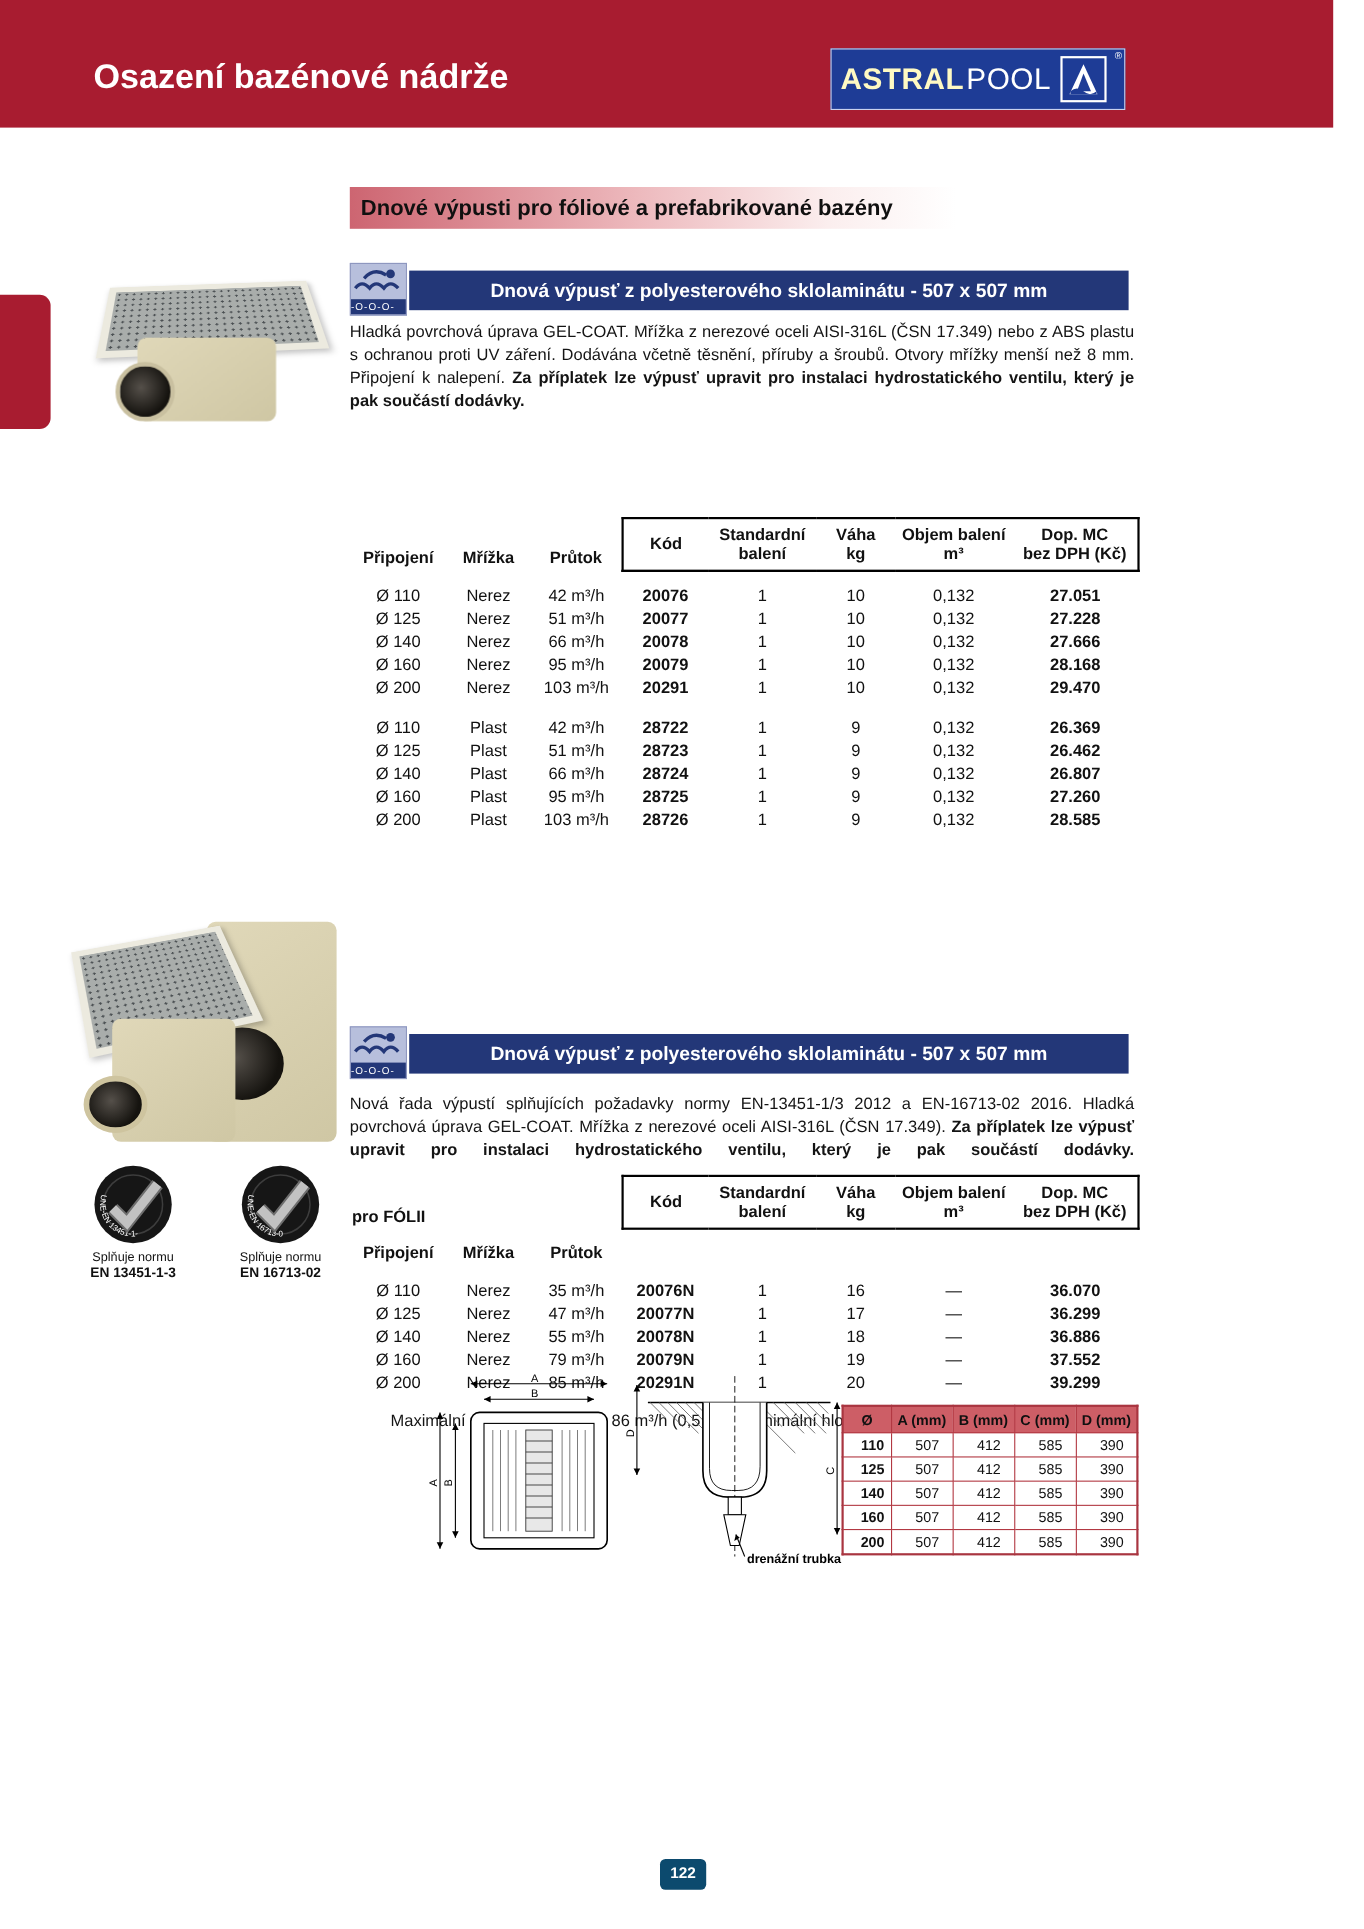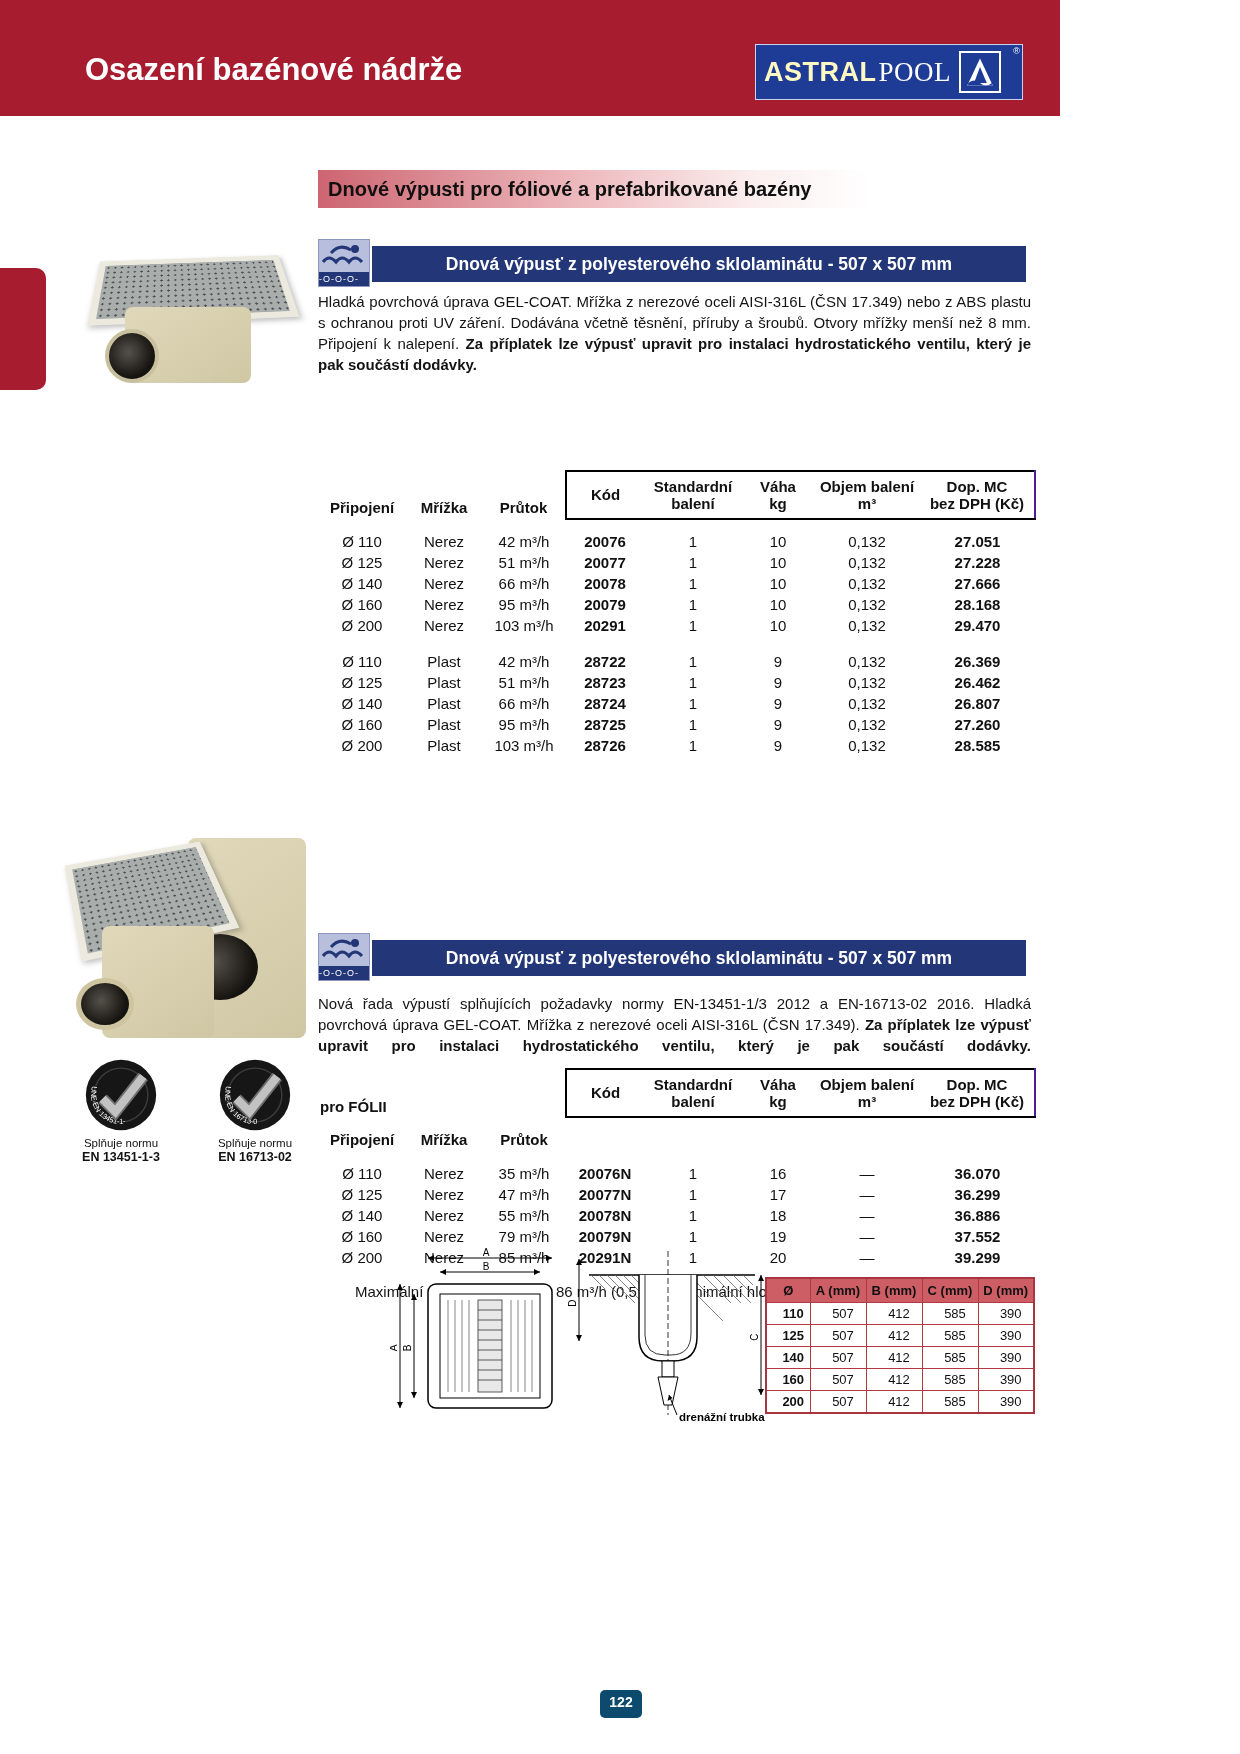--- a/index.html
+++ b/index.html
@@ -1,25 +1,25 @@
 <!DOCTYPE html>
 <html lang="cs"><head>
 <meta charset="utf-8">
 <style>
   html,body{margin:0;padding:0;background:#fff;}
   .page{position:relative;width:1240px;height:1754px;background:#fff;overflow:hidden;
         font-family:"Liberation Sans",sans-serif;color:#111;}
 
   
-  .page-header{position:absolute;left:0;top:0;width:1060px;height:116px;background:#A81C30;text-align:right;}
+  .page-header{position:absolute;left:0;top:0;width:1212px;height:116px;background:#A81C30;text-align:right;}
   .page-title{position:absolute;left:85px;top:52px;margin:0;font-size:31px;font-weight:700;color:#fff;}
   .logo{position:absolute;left:755px;top:44px;width:268px;height:56px;background:#1E3C96;
         border:1px solid #c9d2ee;display:flex;align-items:center;padding:0 8px;box-sizing:border-box;}
   .logo .astral{color:#fef9c3;font-weight:700;font-size:27px;letter-spacing:.5px;}
-  .logo .pool{color:#fff;font-weight:400;font-size:27px;letter-spacing:.5px;margin-left:2px;font-family:Liberation Serif, serif;}
+  .logo .pool{color:#fff;font-weight:400;font-size:27px;letter-spacing:.5px;margin-left:2px;}
   .logo .symbol{margin-left:8px;width:42px;height:42px;border:2px solid #fff;box-sizing:border-box;
         background:#1E3C96;display:flex;align-items:center;justify-content:center;}
   .logo .reg{position:absolute;right:2px;top:1px;color:#fff;font-size:9px;}
 
   
   .side-tab{position:absolute;left:0;top:268px;width:46px;height:122px;background:#A81C30;
         border-radius:0 10px 10px 0;}
 
   
   .section-banner{position:absolute;left:318px;top:170px;width:580px;height:38px;
@@ -41,21 +41,21 @@
   .desc.last-just{text-align-last:justify;}
 
   
   .spec-table{position:absolute;border-collapse:collapse;table-layout:fixed;width:717px;}
   .spec-table th,.spec-table td{text-align:center;padding:0 2px;font-size:15px;}
   .spec-table th{font-weight:700;line-height:1.15;}
   .spec-table .lh{vertical-align:bottom;padding-bottom:3px;}
   .spec-table .hdr-row{height:48px;}
   .spec-table .bx{border-top:2px solid #000;border-bottom:2px solid #000;vertical-align:middle;}
   .spec-table .bx-l{border-left:2px solid #000;}
-  .spec-table .bx-r{border-right:2px solid #4c1d95;}
+  .spec-table .bx-r{border-right:2px solid #000000;}
   .spec-table tbody td{height:21px;}
   .spec-table tbody.first tr:first-child td{padding-top:11px;}
   .spec-table tbody.gap tr:first-child td{padding-top:15px;}
   .spec-table tbody td:nth-child(4),.spec-table tbody td:nth-child(8){font-weight:700;}
   .profolii-cell{vertical-align:bottom;text-align:left !important;font-size:16px;padding-bottom:2px !important;}
   .hdr2-row th{vertical-align:bottom;height:30px;padding-bottom:4px;}
 
   .note{position:absolute;left:355px;top:1283px;margin:0;font-size:15px;color:#141414;}
 
   

